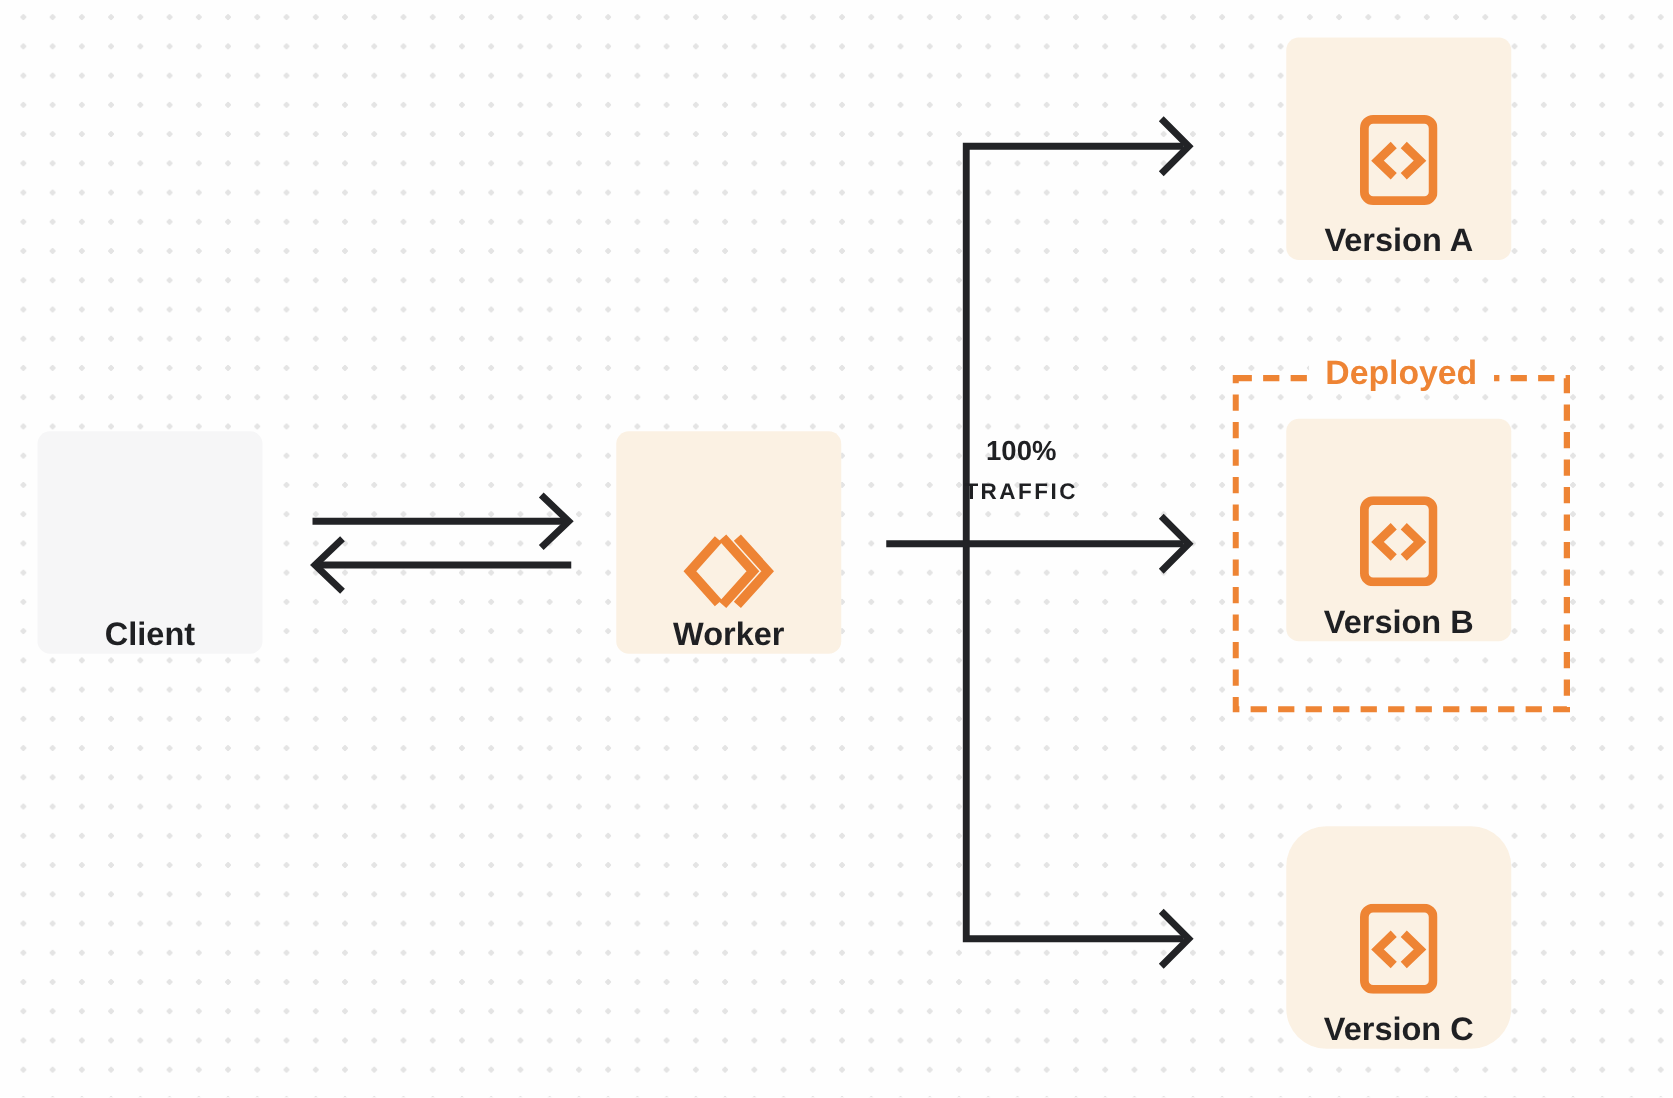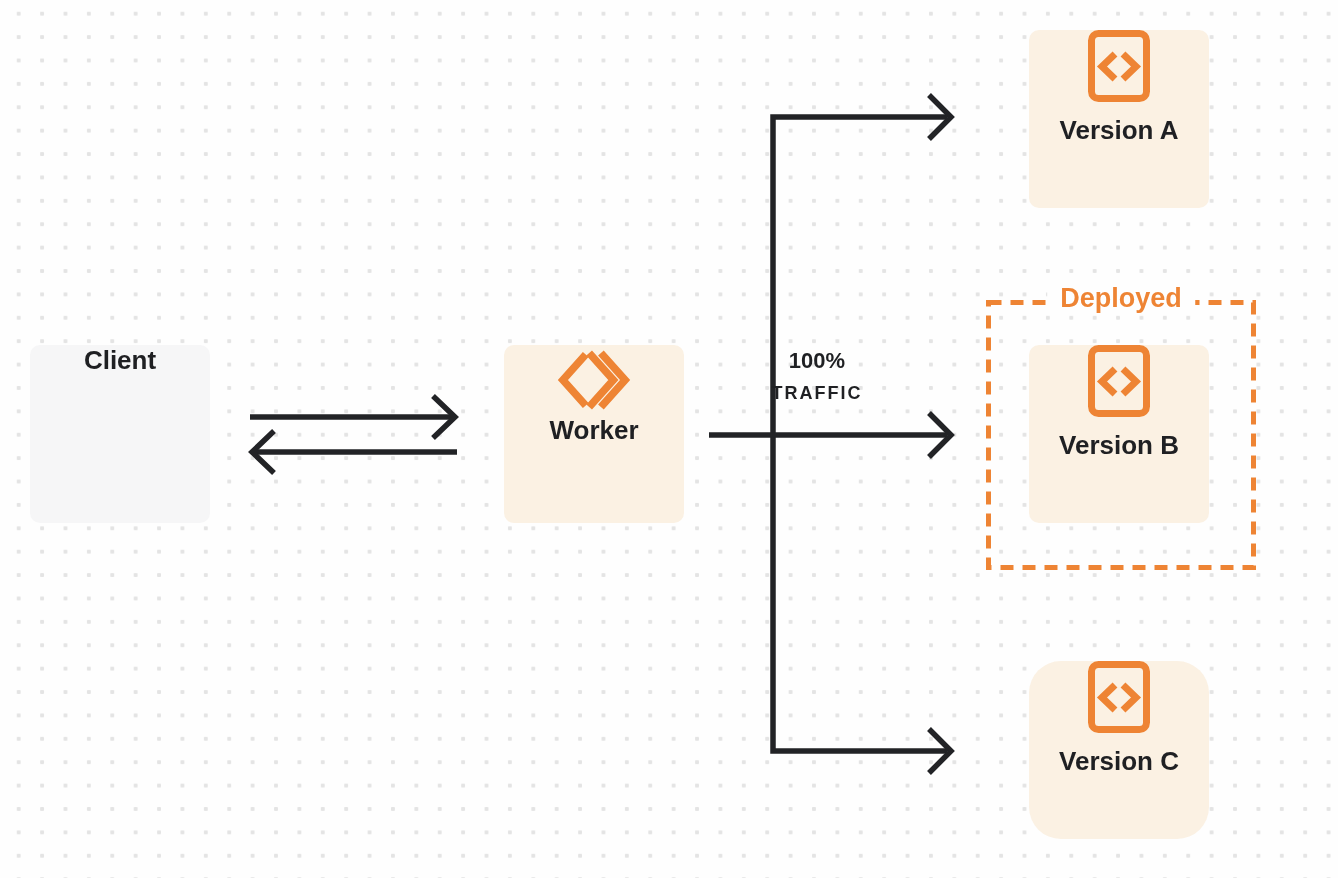--- a/index.html
+++ b/index.html
@@ -12,36 +12,36 @@
     background-color: var(--page_bg, #fefefe);
     background-image: radial-gradient(circle, var(--dot, #e4e4e4) 2px, transparent 2.3px);
     background-size: 23.4px 23.4px;
     background-position: 7px 2px;
     overflow: hidden;
   }
 
   .node {
     position: absolute;
     display: flex; flex-direction: column;
-    align-items: center; justify-content: flex-start;
+    align-items: center; justify-content: flex-end;
     border-radius: 10px;
     width: 180px; height: 178px;
   }
   .node .label {
     font-weight: bold;
     color: var(--text, #1f2023);
     font-size: 26px;
     white-space: nowrap;
   }
 
   .client  { left: 30px;  top: 345px; background: var(--client_fill, #f6f6f7); }
-  .worker  { left: 504px; top: 345px; background: var(--node_fill, #fbf1e3); }
+  .worker  { left: 493px; top: 345px; background: var(--node_fill, #fbf1e3); }
   .version { background: var(--node_fill, #fbf1e3); gap: 13px; }
   .version-a { left: 1029px; top: 30px; }
-  .version-b { left: 1029px; top: 345px; }
+  .version-b { left: 1029px; top: 335px; }
   .version-c { left: 1029px; top: 661px; border-radius: 32px; }
 
   .arrows { position: absolute; left: 0; top: 0; pointer-events: none; }
   .arrows path {
     stroke: var(--arrow, #222326);
     stroke-width: 5.5;
     fill: none;
     stroke-linejoin: miter;
     stroke-linecap: butt;
   }

